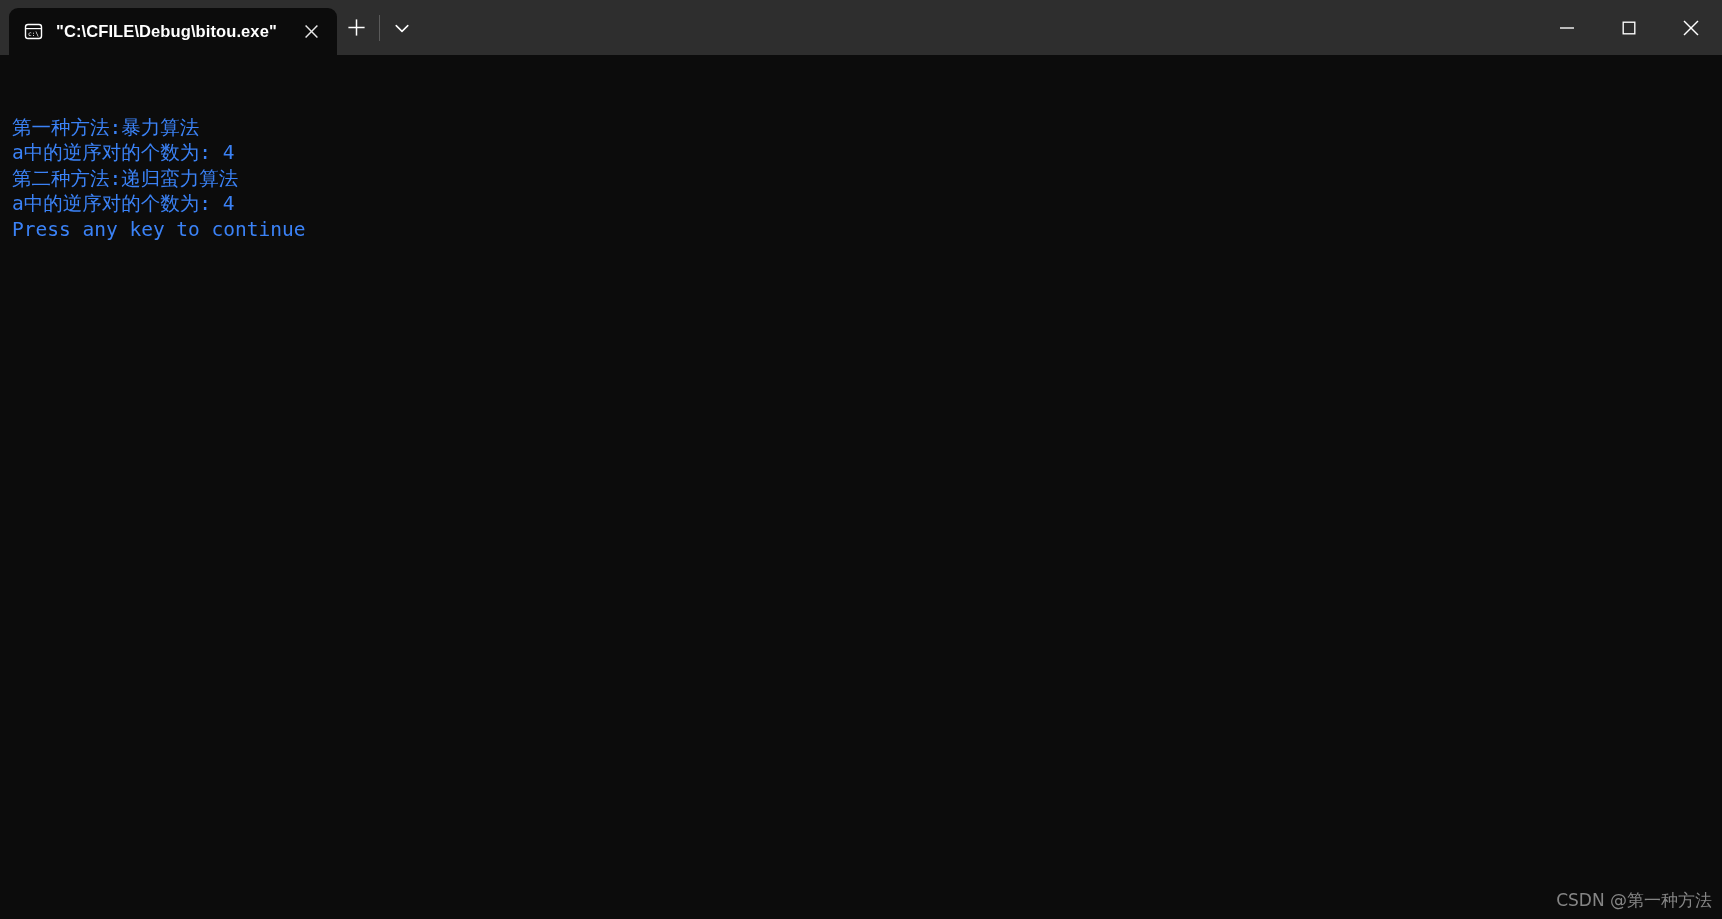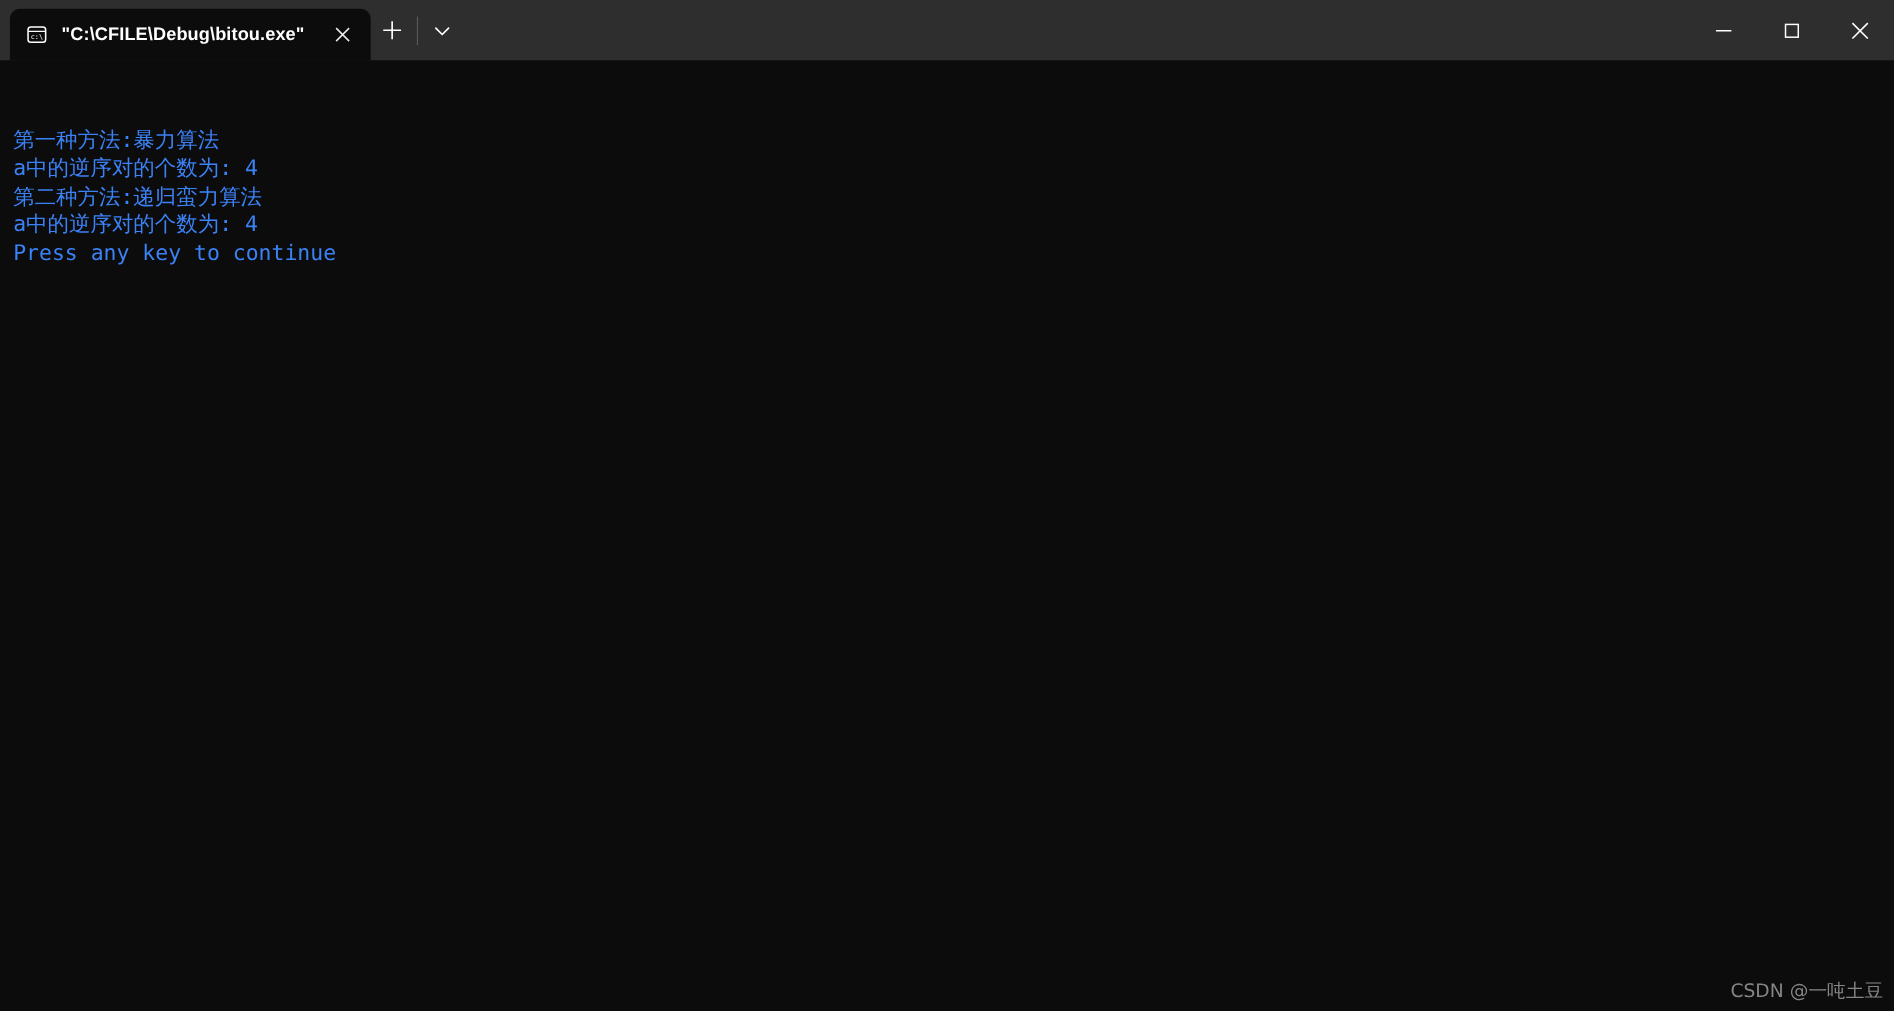--- a/index.html
+++ b/index.html
@@ -220,16 +220,16 @@
       </span>
     </div>
   </div>
 
   <div id="terminal">
     <pre id="terminal-output">第一种方法:暴力算法
 a中的逆序对的个数为: 4
 第二种方法:递归蛮力算法
 a中的逆序对的个数为: 4
 Press any key to continue</pre>
-    <div id="watermark">CSDN @一吨土豆</div>
+    <div id="watermark">CSDN @第一种方法</div>
   </div>
 
 </div>
 
 </body></html>

